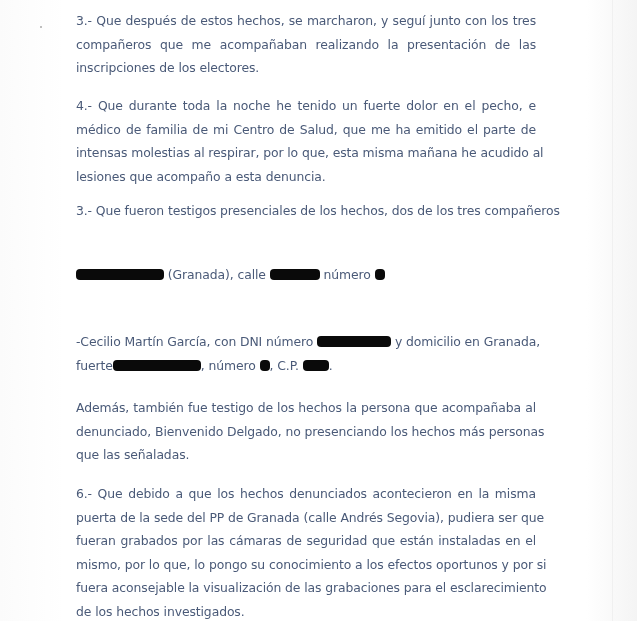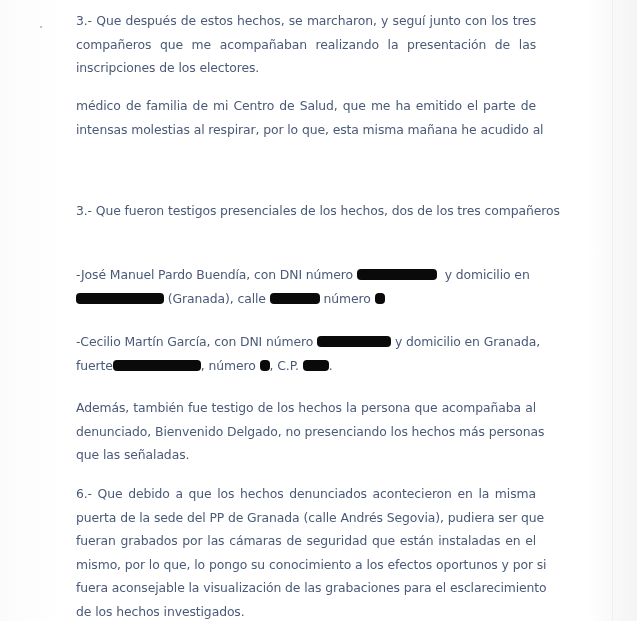--- a/index.html
+++ b/index.html
@@ -22,34 +22,31 @@
 
   <div class="col">
 
     <div class="para" style="top:9px;">
       <span class="line">3.- Que después de estos hechos, se marcharon, y seguí junto con los tres</span>
       <span class="line">compañeros que me acompañaban realizando la presentación de las</span>
       <span class="line last">inscripciones de los electores.</span>
     </div>
 
     <div class="para" style="top:94px;">
+      <span class="line">4.- Que durante toda la noche he tenido un fuerte dolor en el pecho, e</span>
       <span class="line">médico de familia de mi Centro de Salud, que me ha emitido el parte de</span>
       <span class="line">intensas molestias al respirar, por lo que, esta misma mañana he acudido al</span>
+      <span class="line last">lesiones que acompaño a esta denuncia.</span>
     </div>
 
     <div class="para" style="top:199px;">
       <span class="line">3.- Que fueron testigos presenciales de los hechos, dos de los tres compañeros</span>
     </div>
 
     <div class="para" style="top:263px;">
-      <span class="line" style="text-align-last:left;">
-        <span>-José Manuel Pardo Buendía, con DNI número</span>
-        <span class="red" style="width:80px;"></span>
-        <span style="margin-left:4px;">y domicilio en</span>
-      </span>
       <span class="line last">
         <span class="red" style="width:88px;"></span>
         <span>(Granada), calle</span>
         <span class="red" style="width:50px;"></span>
         <span>número</span>
         <span class="red" style="width:10px;"></span>
       </span>
     </div>
 
     <div class="para" style="top:330px;">

